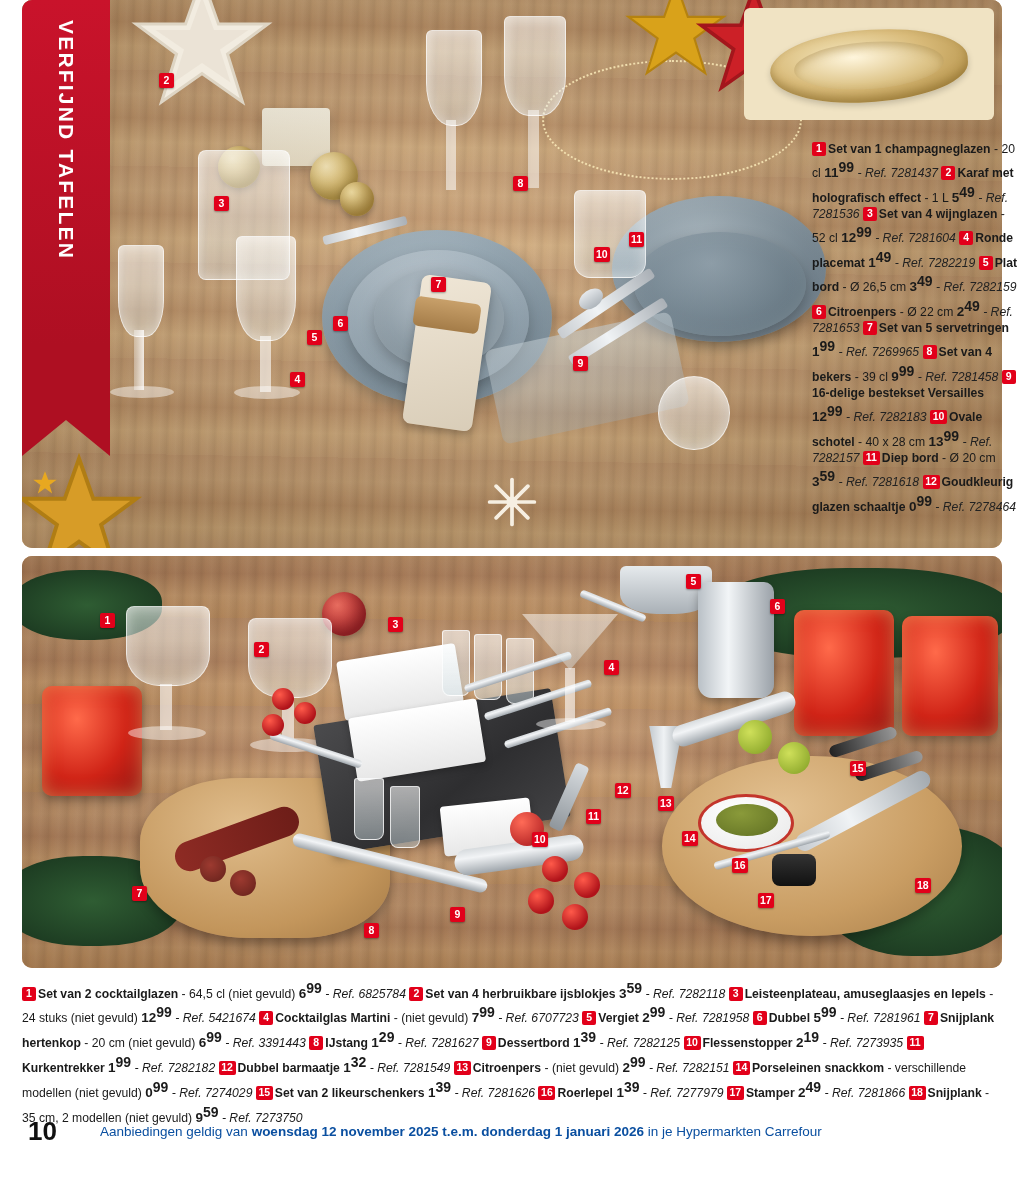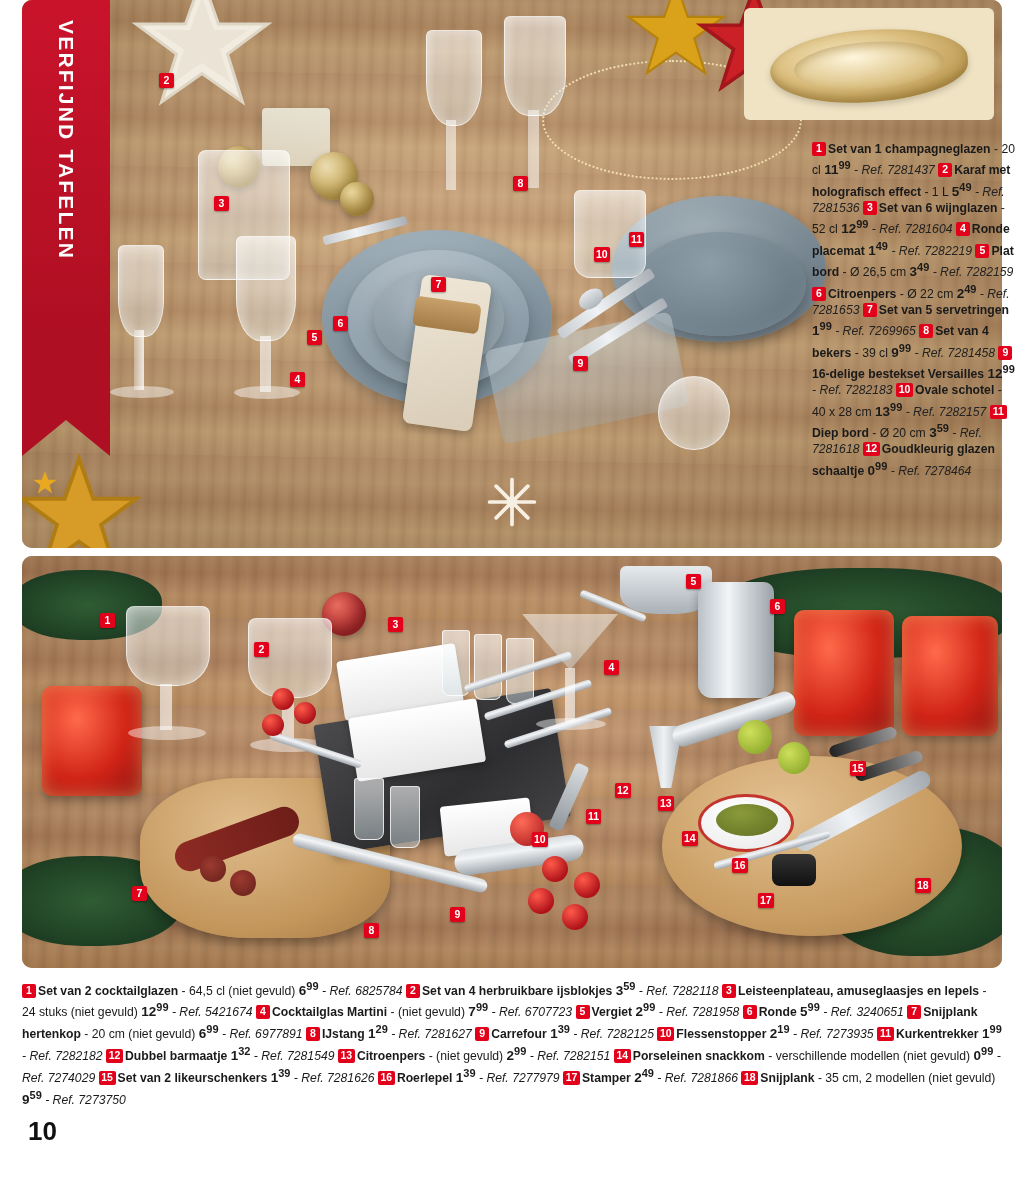--- a/index.html
+++ b/index.html
@@ -123,21 +123,21 @@
     position: absolute;
     left: 812px; top: 142px;
     width: 206px;
     font-size: 12.2px;
     line-height: 1.31;
     color: #1a1a1a;
   }
   .right-col .ref { font-style: italic; color: #222; }
   .right-col b { font-weight: bold; }
   .price { font-weight: bold; font-size: 13.5px; }
-  .price sup { font-size: 11px; vertical-align: super; font-weight: bold; }
+  .price sup { font-size: 14px; vertical-align: super; font-weight: bold; }
 
   
   .badge {
     display: inline-block;
     background: #e2001a;
     color: #fff;
     font-weight: bold;
     font-size: 10.5px;
     line-height: 13px;
     min-width: 14px;
@@ -422,21 +422,21 @@
   </div>
 
   <div class="right-col">
     <span>
       <span class="badge">1</span><b>Set van 1 champagneglazen</b><span> - 20 cl </span><span class="price"><span>11</span><sup>99</sup></span><span class="ref"> - Ref. 7281437</span>
     </span>
     <span>
       <span class="badge">2</span><b>Karaf met holografisch effect</b><span> - 1 L </span><span class="price"><span>5</span><sup>49</sup></span><span class="ref"> - Ref. 7281536</span>
     </span>
     <span>
-      <span class="badge">3</span><b>Set van 6 wijnglazen</b><span> - 52 cl </span><span class="price"><span>12</span><sup>99</sup></span><span class="ref"> - Ref. 7281604</span>
+      <span class="badge">3</span><b>Set van 4 wijnglazen</b><span> - 52 cl </span><span class="price"><span>12</span><sup>99</sup></span><span class="ref"> - Ref. 7281604</span>
     </span>
     <span>
       <span class="badge">4</span><b>Ronde placemat</b><span> </span><span class="price"><span>1</span><sup>49</sup></span><span class="ref"> - Ref. 7282219</span>
     </span>
     <span>
       <span class="badge">5</span><b>Plat bord</b><span> - Ø 26,5 cm </span><span class="price"><span>3</span><sup>49</sup></span><span class="ref"> - Ref. 7282159</span>
     </span>
     <span>
       <span class="badge">6</span><b>Citroenpers</b><span> - Ø 22 cm </span><span class="price"><span>2</span><sup>49</sup></span><span class="ref"> - Ref. 7281653</span>
     </span>
@@ -567,32 +567,33 @@
     <div class="fbadge" style="left:736px; top:337px;">17</div>
     <div class="fbadge" style="left:893px; top:322px;">18</div>
   </div>
 
   <div class="bottom-text">
     <span><span class="badge">1</span><b>Set van 2 cocktailglazen</b><span> - 64,5 cl (niet gevuld) </span><span class="price"><span>6</span><sup>99</sup></span><span class="ref"> - Ref. 6825784</span> </span>
     <span><span class="badge">2</span><b>Set van 4 herbruikbare ijsblokjes</b><span> </span><span class="price"><span>3</span><sup>59</sup></span><span class="ref"> - Ref. 7282118</span> </span>
     <span><span class="badge">3</span><b>Leisteenplateau, amuseglaasjes en lepels</b><span> - 24 stuks (niet gevuld) </span><span class="price"><span>12</span><sup>99</sup></span><span class="ref"> - Ref. 5421674</span> </span>
     <span><span class="badge">4</span><b>Cocktailglas Martini</b><span> - (niet gevuld) </span><span class="price"><span>7</span><sup>99</sup></span><span class="ref"> - Ref. 6707723</span> </span>
     <span><span class="badge">5</span><b>Vergiet</b><span> </span><span class="price"><span>2</span><sup>99</sup></span><span class="ref"> - Ref. 7281958</span> </span>
-    <span><span class="badge">6</span><b>Ronde</b><span> </span><span class="price"><span>5</span><sup>99</sup></span><span class="ref"> - Ref. 3240651</span> </span>
-    <span><span class="badge">7</span><b>Snijplank hertenkop</b><span> - 20 cm (niet gevuld) </span><span class="price"><span>6</span><sup>99</sup></span><span class="ref"> - Ref. 6977891</span> </span>
+    <span><span class="badge">6</span><b>Dubbel</b><span> </span><span class="price"><span>5</span><sup>99</sup></span><span class="ref"> - Ref. 7281961</span> </span>
+    <span><span class="badge">7</span><b>Snijplank hertenkop</b><span> - 20 cm (niet gevuld) </span><span class="price"><span>6</span><sup>99</sup></span><span class="ref"> - Ref. 3391443</span> </span>
     <span><span class="badge">8</span><b>IJstang</b><span> </span><span class="price"><span>1</span><sup>29</sup></span><span class="ref"> - Ref. 7281627</span> </span>
-    <span><span class="badge">9</span><b>Carrefour</b><span> </span><span class="price"><span>1</span><sup>39</sup></span><span class="ref"> - Ref. 7282125</span> </span>
+    <span><span class="badge">9</span><b>Dessertbord</b><span> </span><span class="price"><span>1</span><sup>39</sup></span><span class="ref"> - Ref. 7282125</span> </span>
     <span><span class="badge wide">10</span><b>Flessenstopper</b><span> </span><span class="price"><span>2</span><sup>19</sup></span><span class="ref"> - Ref. 7273935</span> </span>
     <span><span class="badge wide">11</span><b>Kurkentrekker</b><span> </span><span class="price"><span>1</span><sup>99</sup></span><span class="ref"> - Ref. 7282182</span> </span>
     <span><span class="badge wide">12</span><b>Dubbel barmaatje</b><span> </span><span class="price"><span>1</span><sup>32</sup></span><span class="ref"> - Ref. 7281549</span> </span>
     <span><span class="badge wide">13</span><b>Citroenpers</b><span> - (niet gevuld) </span><span class="price"><span>2</span><sup>99</sup></span><span class="ref"> - Ref. 7282151</span> </span>
     <span><span class="badge wide">14</span><b>Porseleinen snackkom</b><span> - verschillende modellen (niet gevuld) </span><span class="price"><span>0</span><sup>99</sup></span><span class="ref"> - Ref. 7274029</span> </span>
     <span><span class="badge wide">15</span><b>Set van 2 likeurschenkers</b><span> </span><span class="price"><span>1</span><sup>39</sup></span><span class="ref"> - Ref. 7281626</span> </span>
     <span><span class="badge wide">16</span><b>Roerlepel</b><span> </span><span class="price"><span>1</span><sup>39</sup></span><span class="ref"> - Ref. 7277979</span> </span>
     <span><span class="badge wide">17</span><b>Stamper</b><span> </span><span class="price"><span>2</span><sup>49</sup></span><span class="ref"> - Ref. 7281866</span> </span>
     <span><span class="badge wide">18</span><b>Snijplank</b><span> - 35 cm, 2 modellen (niet gevuld) </span><span class="price"><span>9</span><sup>59</sup></span><span class="ref"> - Ref. 7273750</span></span>
   </div>
 
   <div class="footer">
     <div class="pagenum">10</div>
+    <div class="footer-text"><span>Aanbiedingen geldig van </span><b>woensdag 12 november 2025 t.e.m. donderdag 1 januari 2026</b><span> in je Hypermarkten Carrefour</span></div>
   </div>
 
 </div>
 
 </body></html>

